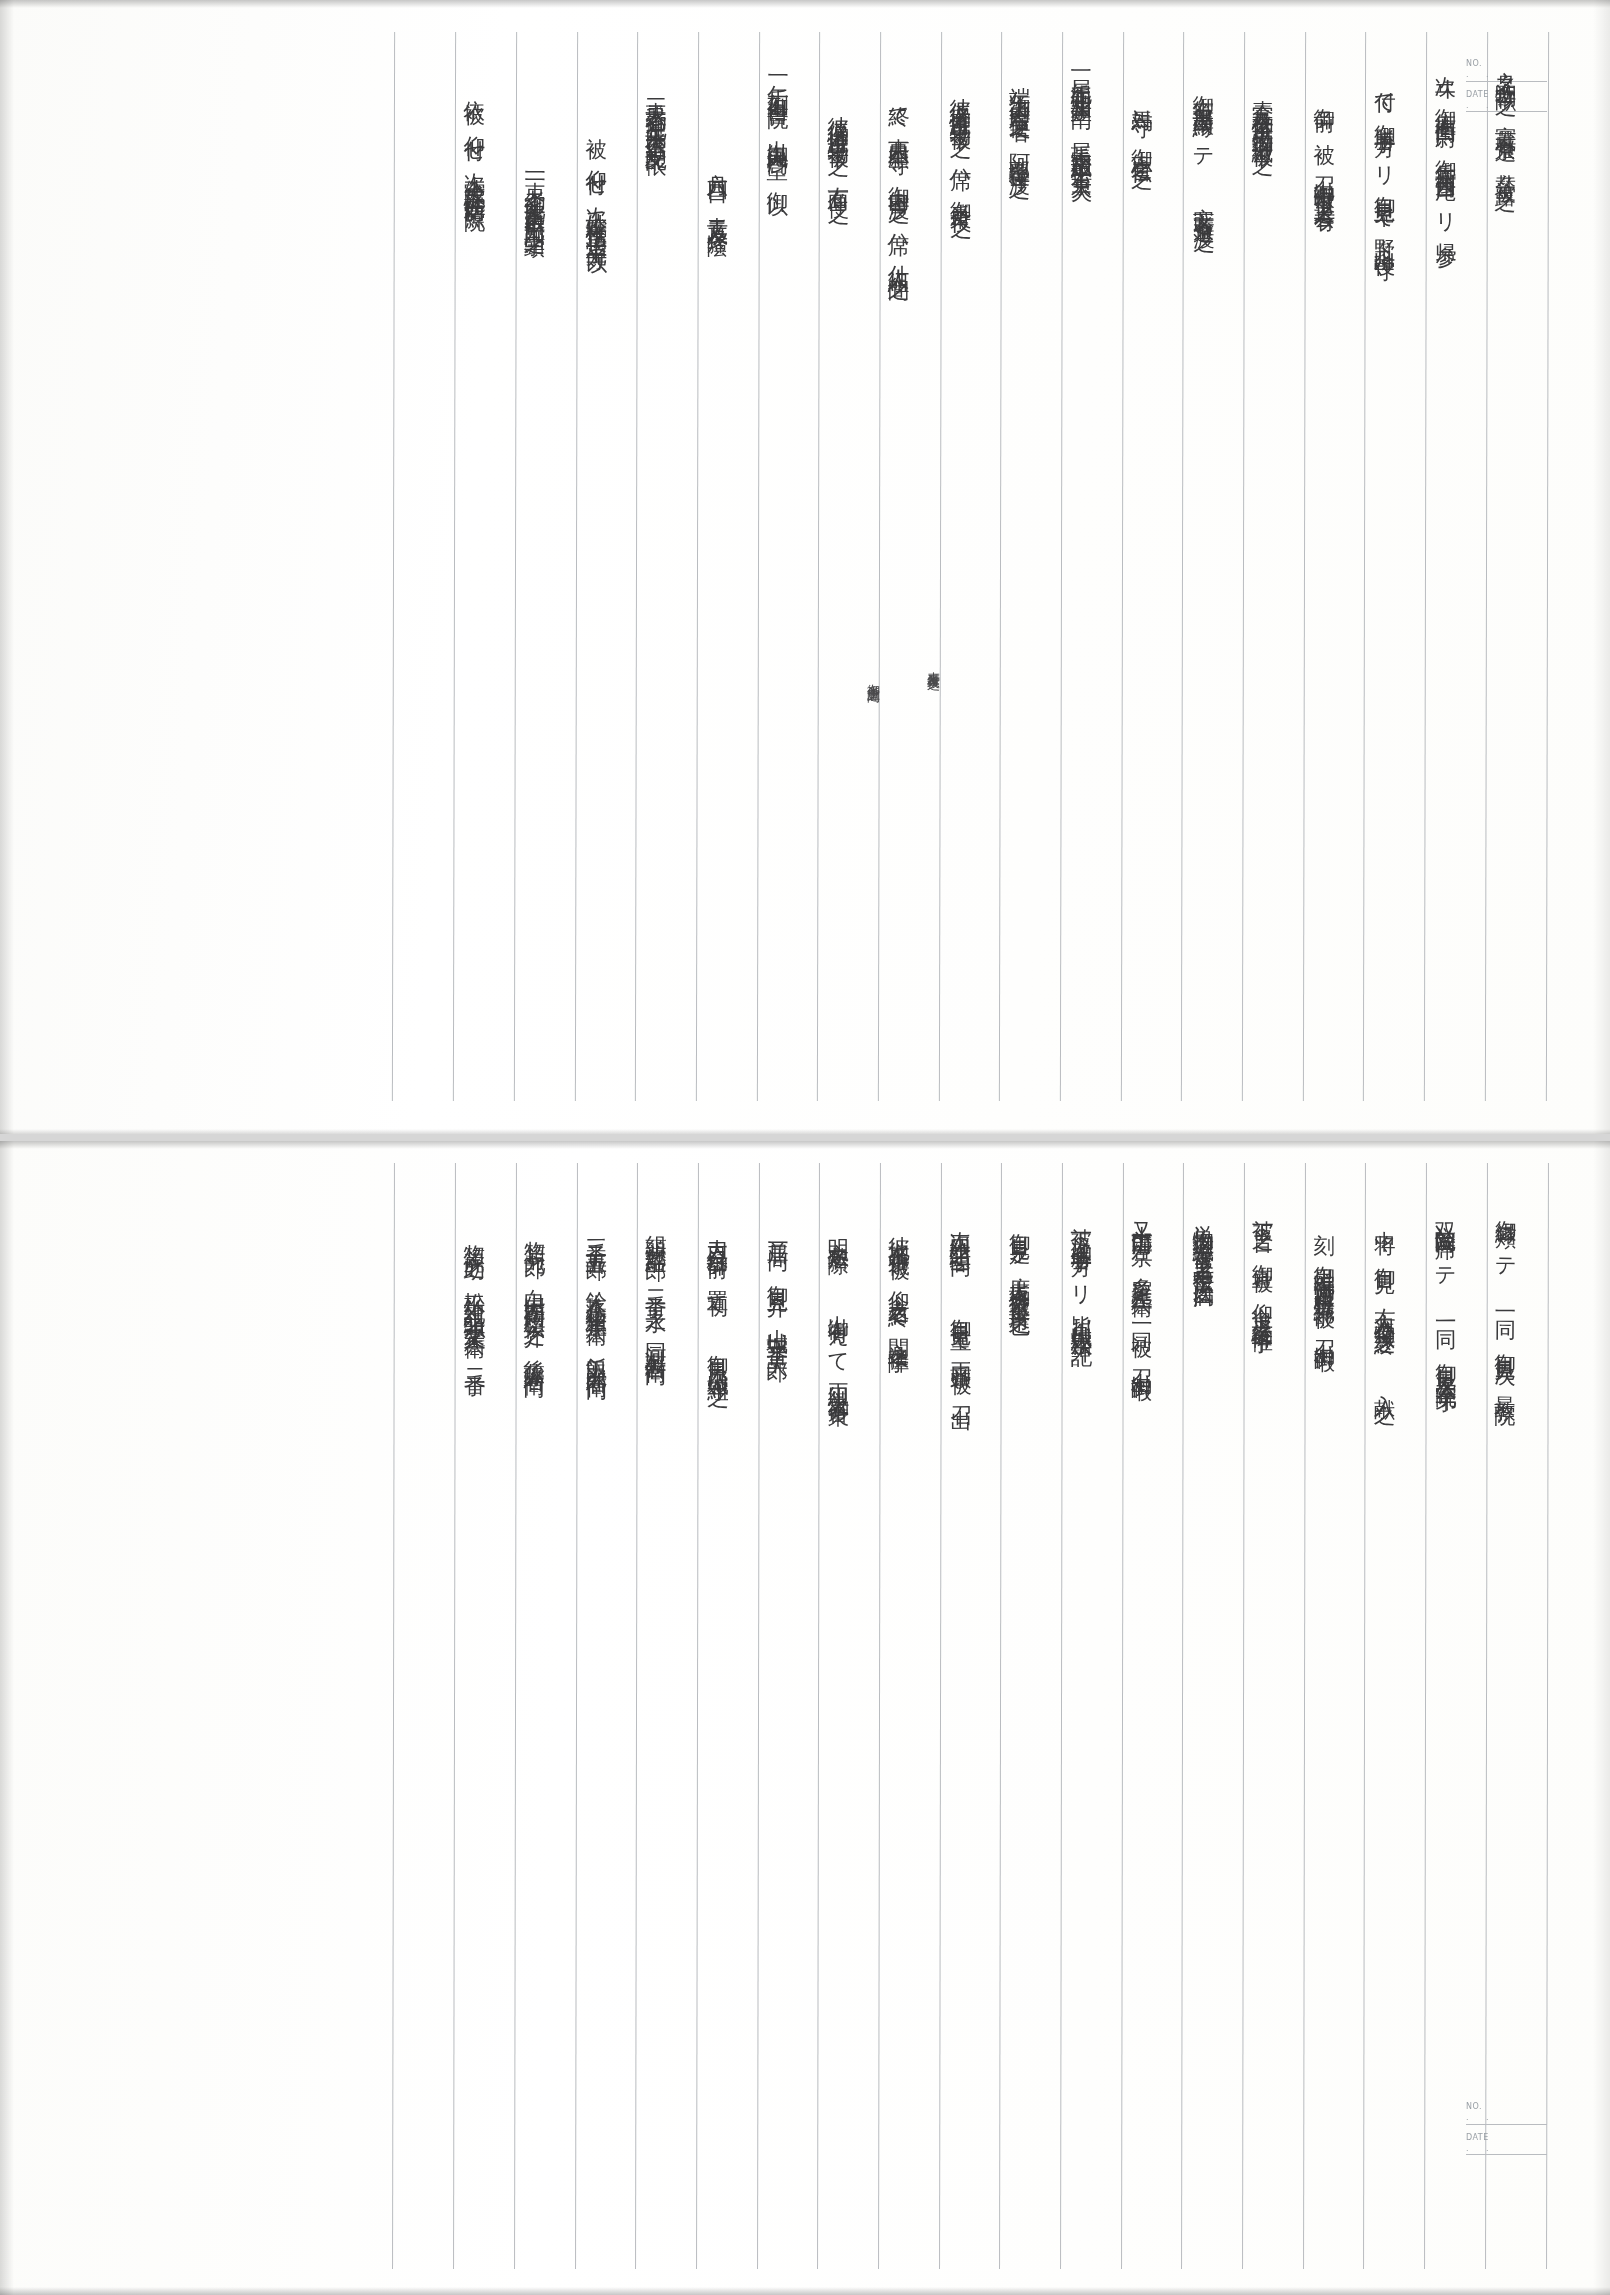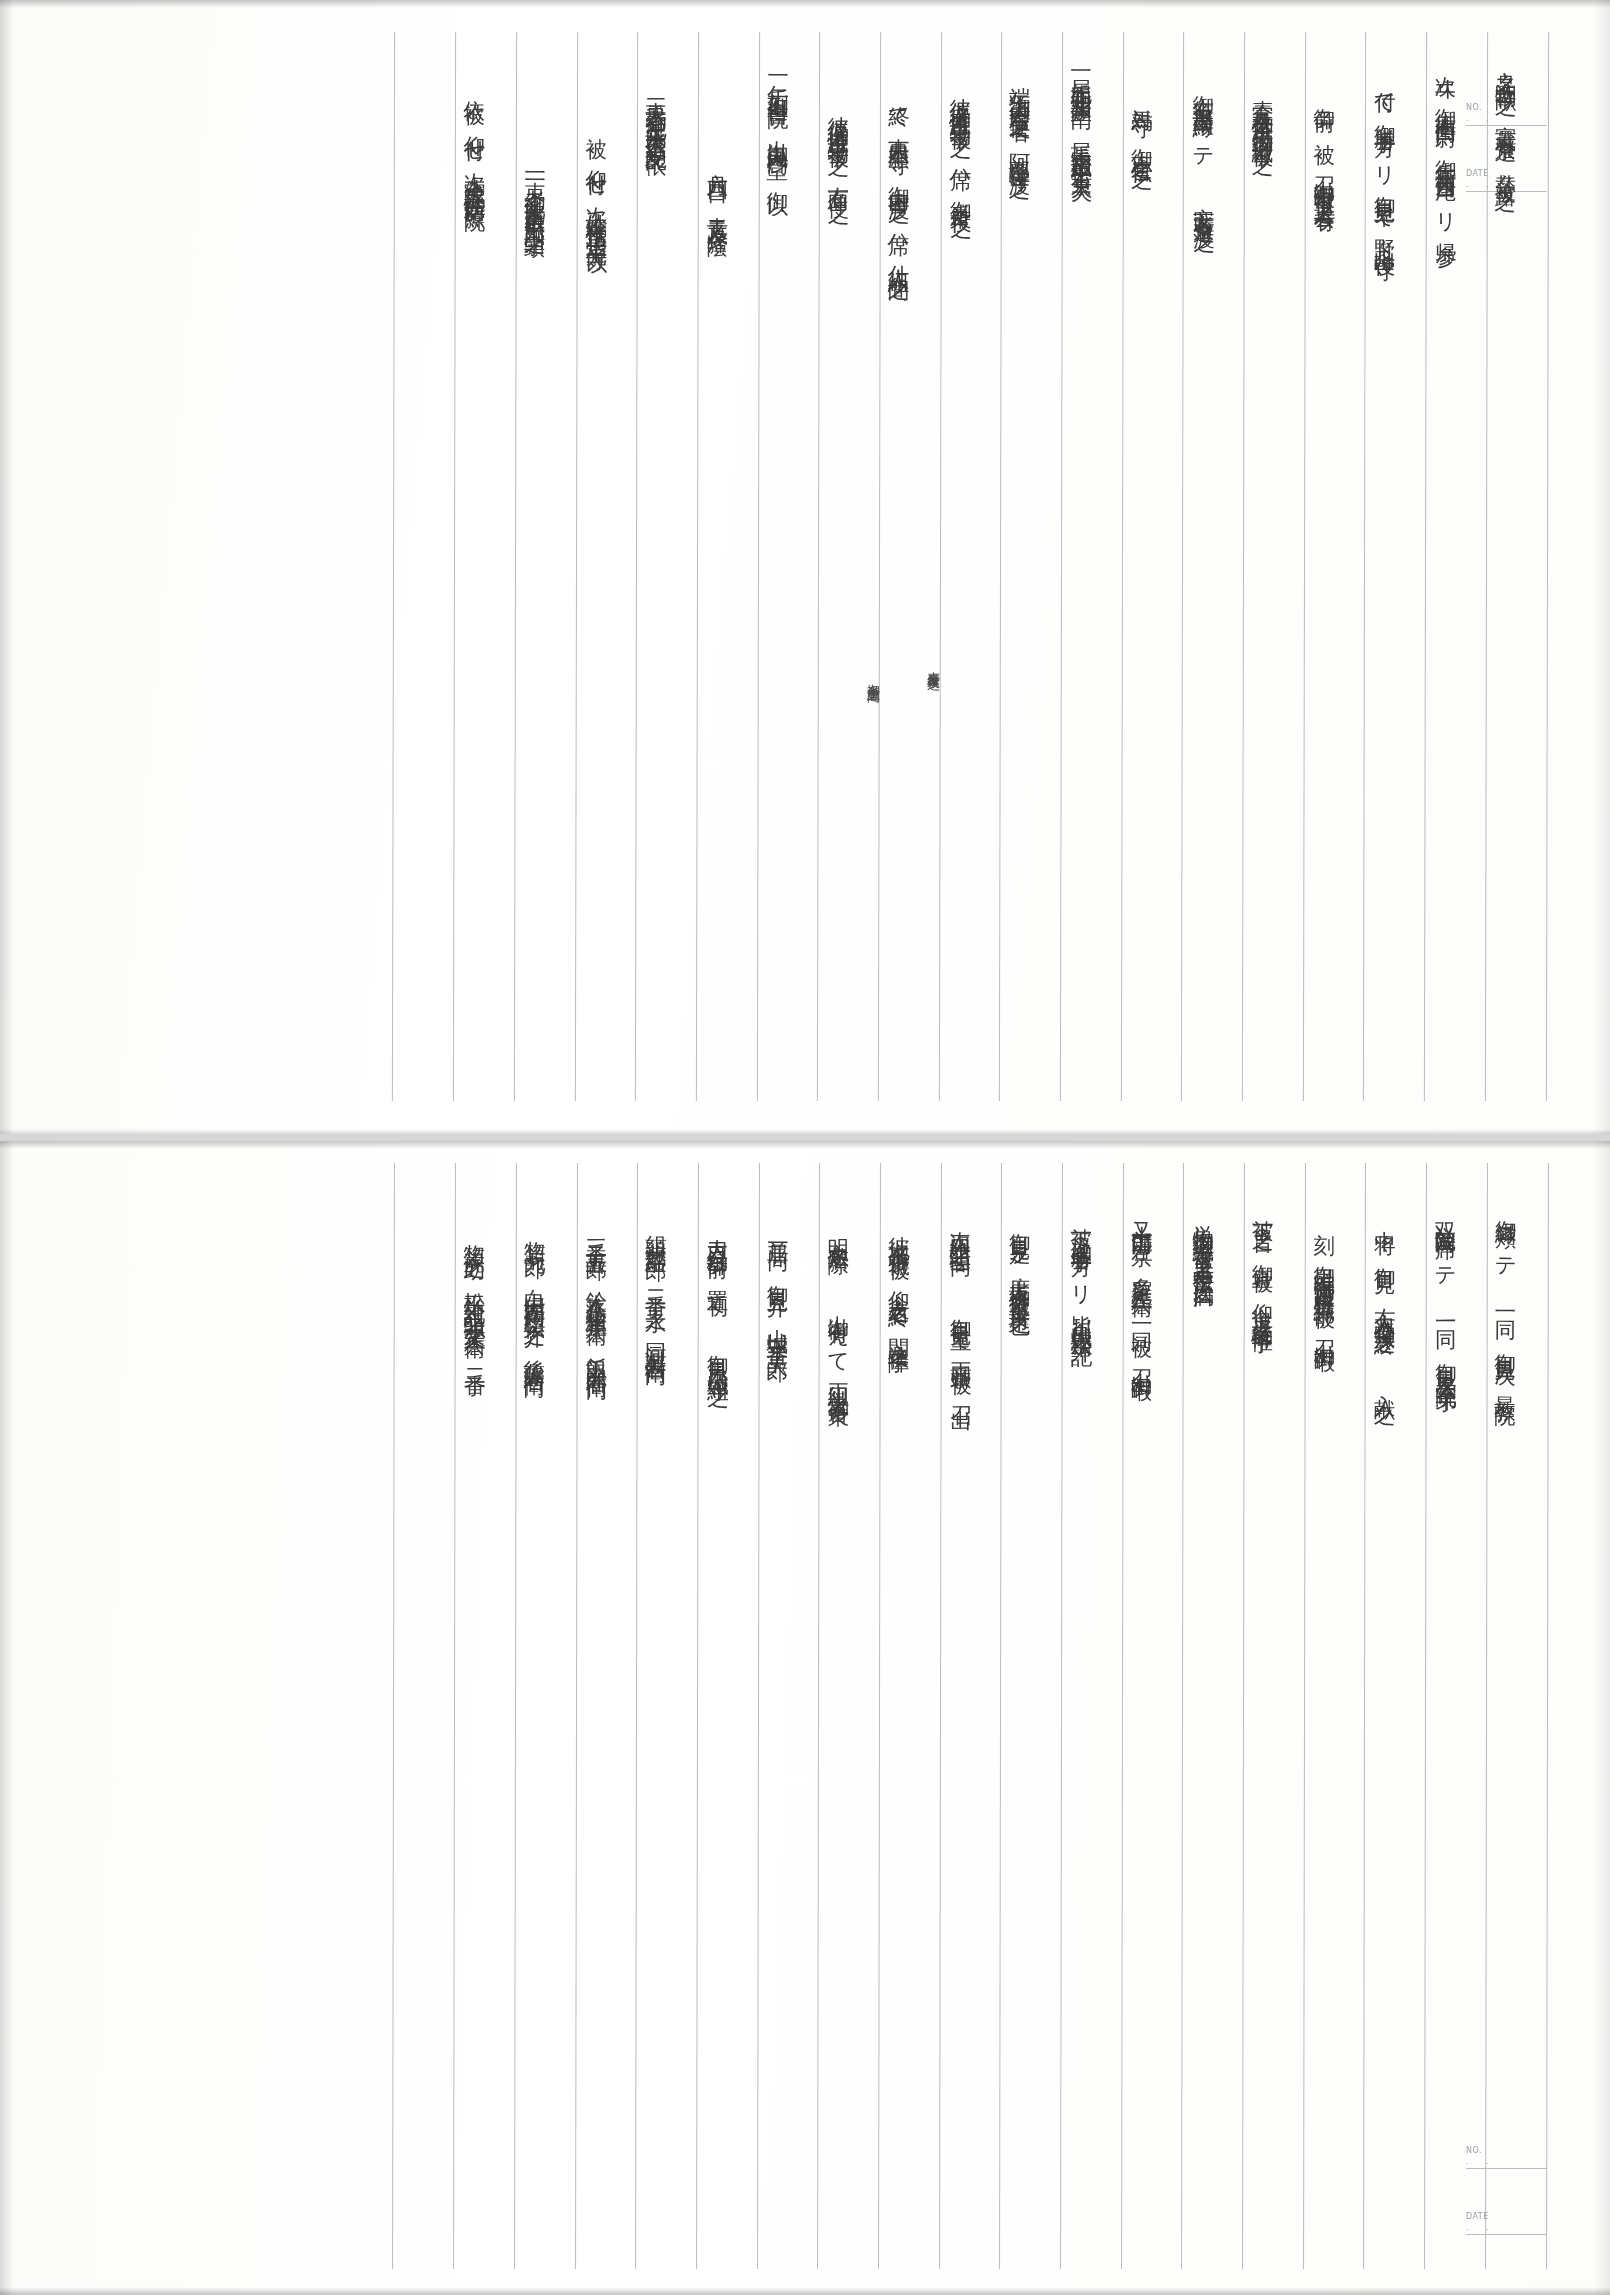--- a/index.html
+++ b/index.html
@@ -69,21 +69,20 @@
   .meta {
     position: absolute;
     width: 81px;
     text-align: left;
     color: #9aa0a6;
     font-size: 8px;
     letter-spacing: 0.5px;
   }
   .meta .meta-row {
     margin-bottom: 2.1px;
-    margin-top: 44px;
   }
   .meta .meta-rule {
     height: 0.5px;
     background: #b9bcc0;
     margin-top: 1.6px;
     margin-bottom: 8.6px;
   }
   .meta .dots {
     color: #9aa0a6;
     font-size: 8px;

